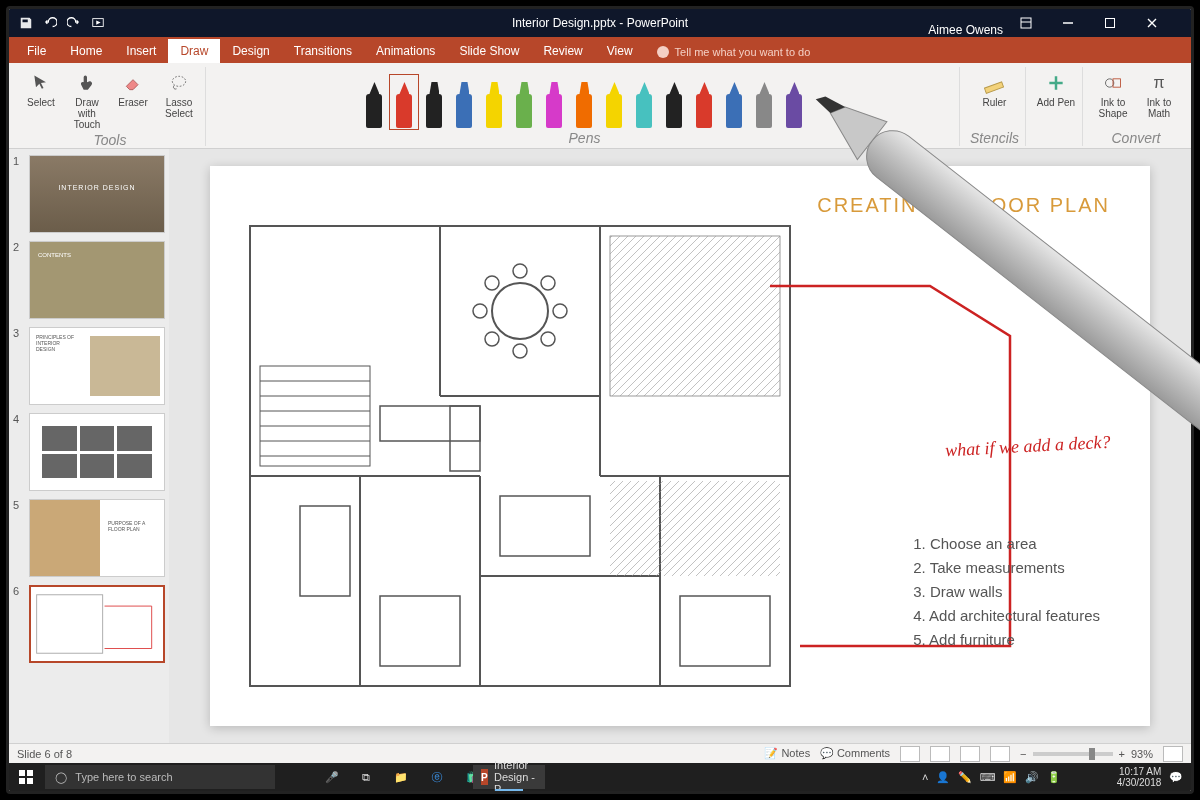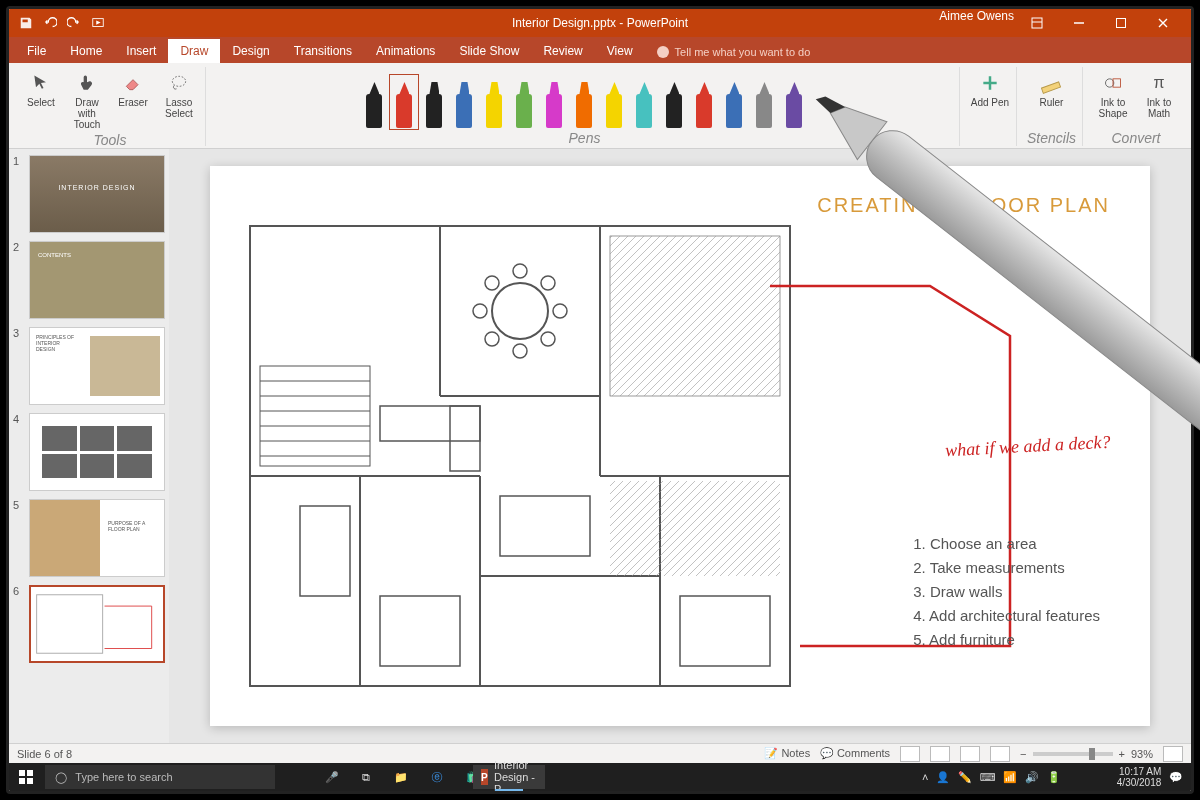--- a/index.html
+++ b/index.html
@@ -1,24 +1,24 @@
 <!DOCTYPE html>
 <html><head>
 <meta charset="utf-8">
 <style>
   * { box-sizing: border-box; margin: 0; padding: 0; font-family: "Segoe UI", Arial, sans-serif; }
   html, body { width: 1200px; height: 800px; overflow: hidden; background:#000; }
   .screen { position:relative; width:1200px; height:800px; background:#000; }
   .device { position:absolute; left:6px; top:6px; right:6px; bottom:6px; border:3px solid #222; border-radius:4px; background:#fff; overflow:hidden; }
   
-  .titlebar { height:28px; background:#c2410c; display:flex; align-items:center; color:#fff; font-size:12px; position:relative; }
+  .titlebar { height:28px; background:#0f172a; display:flex; align-items:center; color:#fff; font-size:12px; position:relative; }
   .titlebar .qat { display:flex; gap:10px; padding-left:10px; align-items:center; }
   .titlebar .qat .icn { width:14px; height:14px; display:flex; align-items:center; justify-content:center; }
   .titlebar .titles { position:absolute; left:0; right:0; text-align:center; pointer-events:none; }
-  .titlebar .user { margin-left:auto; padding-right:9px; display:flex; gap:4px; align-items:flex-start; }
+  .titlebar .user { margin-left:auto; padding-right:20px; display:flex; gap:4px; align-items:flex-end; }
   .titlebar .winbtn { width:38px; height:28px; display:flex; align-items:center; justify-content:center; }
   
   .tabrow { height:26px; background:#b7472a; display:flex; align-items:flex-end; color:#fff; font-size:12px; padding-left:6px; gap:0; }
   .tabrow .tab { padding:5px 12px; cursor:pointer; }
   .tabrow .tab.active { background:#fff; color:#b7472a; }
   .tabrow .tellme { display:flex; align-items:center; gap:6px; color:#f4cfc4; padding:5px 12px; font-size:11px; }
   .tabrow .tellme .bulb { width:12px;height:12px;border-radius:50%;background:#f4cfc4; }
   
   .ribbon { height:86px; background:#f3f2f1; border-bottom:1px solid #d0d0d0; display:flex; align-items:stretch; padding:4px 6px 2px 6px; gap:4px; font-size:10px; color:#444; }
   .rgroup { display:flex; flex-direction:column; align-items:center; border-right:1px solid #ddd; padding:0 6px; }
@@ -248,42 +248,42 @@
               <div class="body" style="background:#6a4ba3"></div>
             </div>
           </div>
       <div class="glabel">Pens</div>
     </div>
 
     <div class="rgroup">
      <div class="items">
       <div class="rbtn">
         <div class="ic">
+                <svg viewBox="0 0 24 24" width="22" height="22">
+                  <rect x="2" y="14" width="20" height="6" fill="#f3d27a" stroke="#b89a4a" transform="rotate(-20 12 17)"></rect>
+                </svg>
+              </div>
+        <span>Ruler</span>
+      </div>
+     </div>
+     <div class="glabel">Stencils</div>
+    </div>
+
+    <div class="rgroup">
+     <div class="items">
+      <div class="rbtn">
+        <div class="ic">
                 <svg viewBox="0 0 24 24" width="20" height="20">
                   <path stroke="#4a8" stroke-width="3" d="M12 4v16M4 12h16"></path>
                 </svg>
               </div>
         <span>Add Pen</span>
       </div>
      </div>
      <div class="glabel">&nbsp;</div>
-    </div>
-
-    <div class="rgroup">
-     <div class="items">
-      <div class="rbtn">
-        <div class="ic">
-                <svg viewBox="0 0 24 24" width="22" height="22">
-                  <rect x="2" y="14" width="20" height="6" fill="#f3d27a" stroke="#b89a4a" transform="rotate(-20 12 17)"></rect>
-                </svg>
-              </div>
-        <span>Ruler</span>
-      </div>
-     </div>
-     <div class="glabel">Stencils</div>
     </div>
 
     <div class="rgroup" style="border-right:none">
      <div class="items">
       <div class="rbtn">
         <div class="ic">
                 <svg viewBox="0 0 24 24" width="20" height="20">
                   <circle cx="8" cy="12" r="5" fill="none" stroke="#555"></circle>
                   <rect x="12" y="7" width="9" height="10" fill="none" stroke="#b7472a"></rect>
                 </svg>

